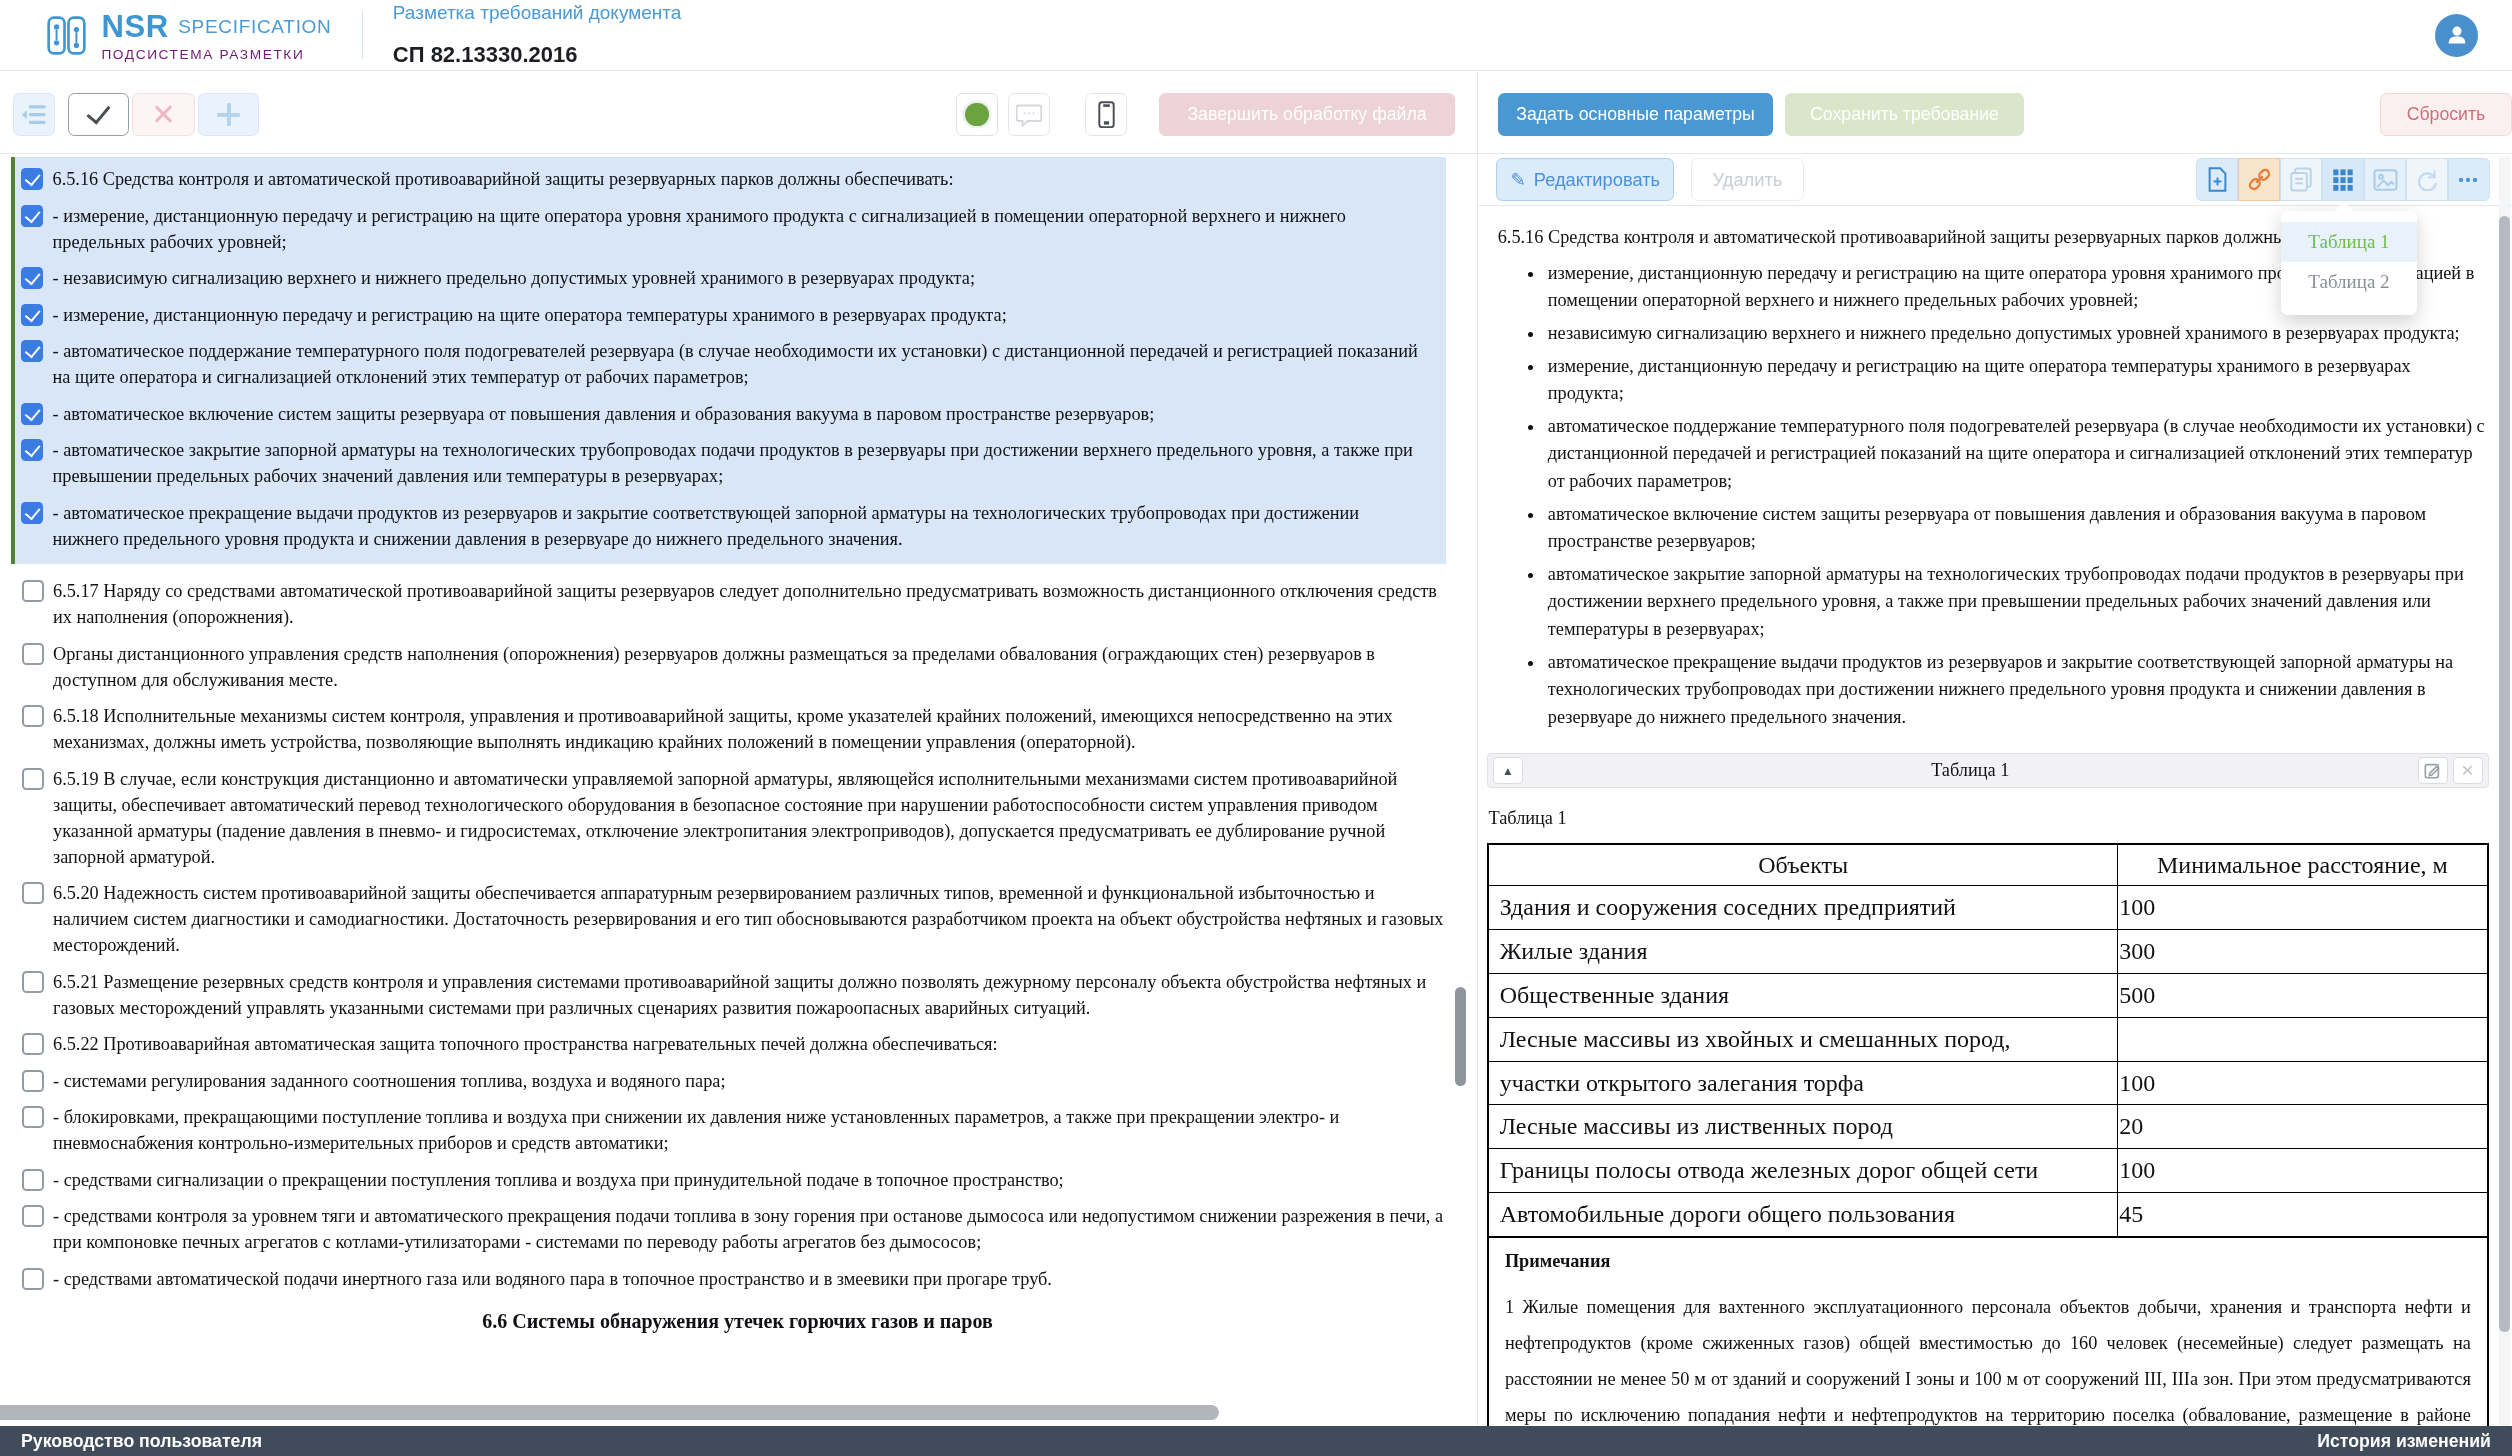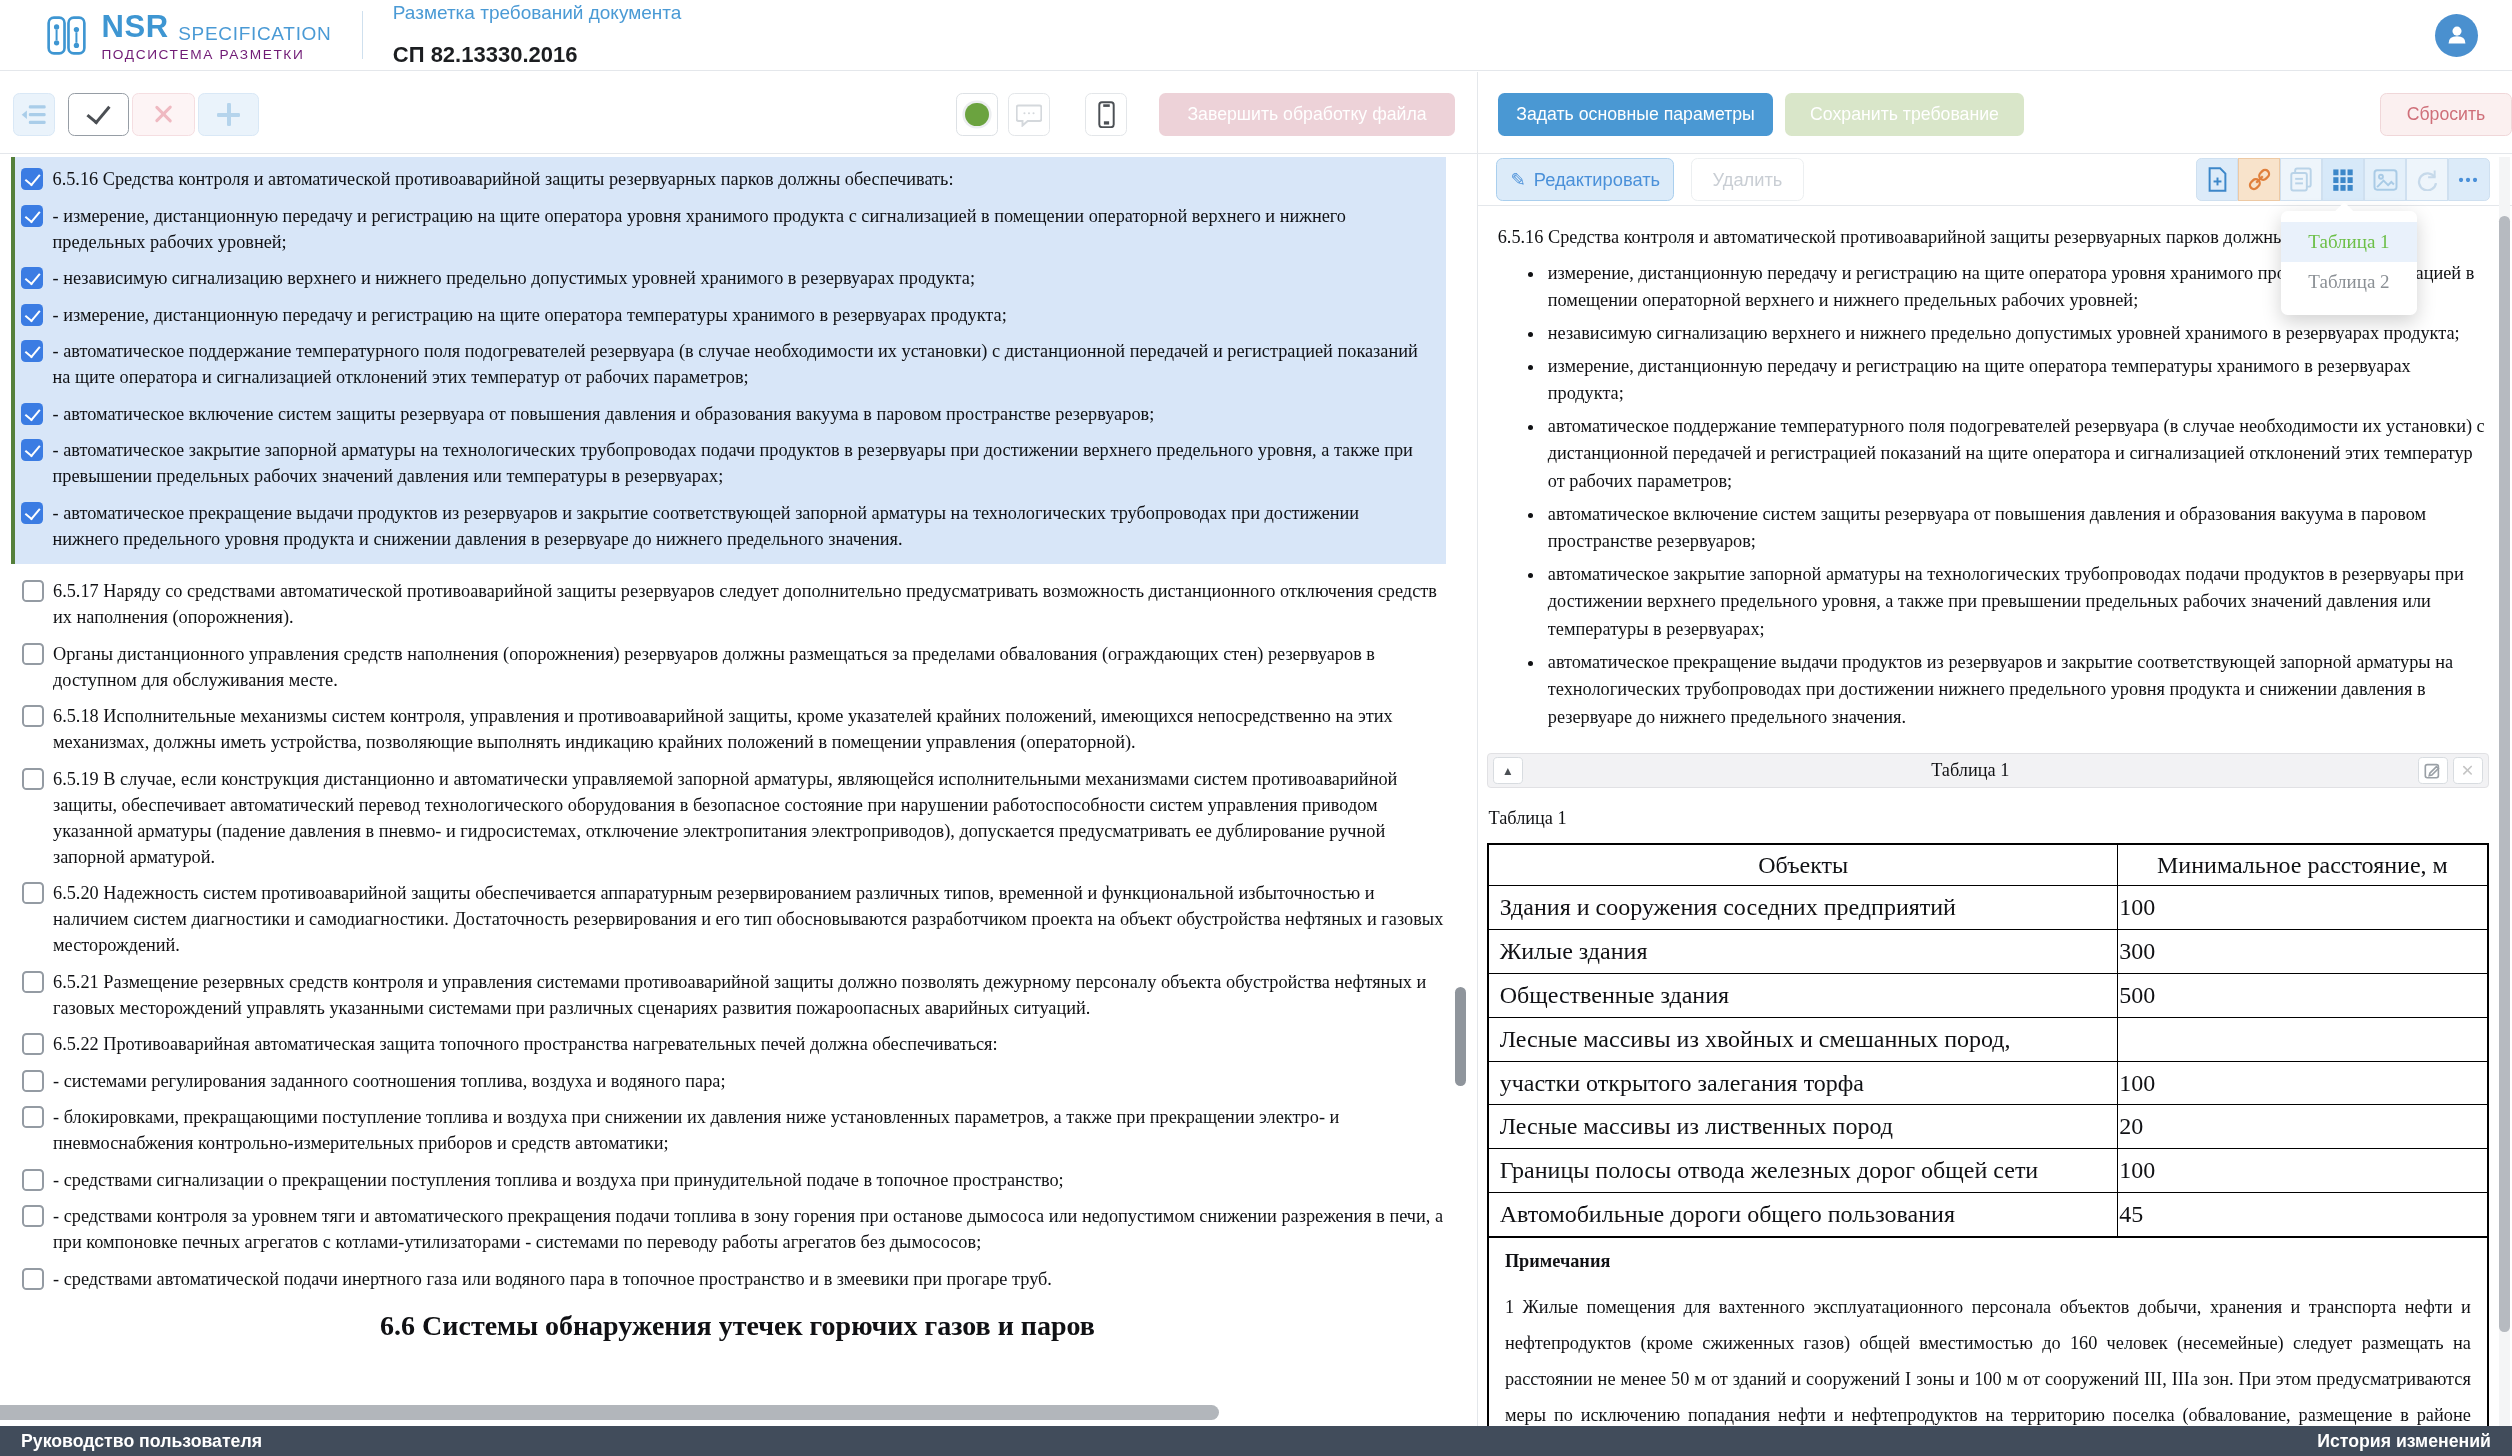--- a/index.html
+++ b/index.html
@@ -4,21 +4,21 @@
 <style>
   * { box-sizing: border-box; }
   html,body { margin:0; padding:0; }
   body { font-family:"Liberation Sans", sans-serif; }
   .screen { position:relative; width:2512px; height:1456px; background:#fff; overflow:hidden; }
 
   
   .header { position:absolute; left:0; top:0; right:0; height:71px; background:#fff;
             border-bottom:1.3px solid #e4e7eb; display:flex; align-items:center; }
   .logo-wrap { display:flex; align-items:center; padding-left:46px; gap:14.4px; }
-  .logo-text1 { display:flex; align-items:flex-end; gap:9.2px; }
+  .logo-text1 { display:flex; align-items:center; gap:9.2px; }
   .logo-name { font-size:31px; font-weight:bold; color:#3e96d2; letter-spacing:0.7px; }
   .logo-suffix { font-size:19px; color:#4a9ad5; letter-spacing:0.7px; }
   .logo-caption { font-size:13.7px; color:#701a75; letter-spacing:1.6px; margin-top:2px; }
   .header-divider { width:1.3px; height:48px; background:#cfe0ee; margin:0 30px; }
   .title-block { display:flex; flex-direction:column; justify-content:center; }
   .page-title { font-size:19px; color:#4a9ad5; }
   .page-subtitle { font-size:22px; color:#1c1e21; font-weight:600; margin-top:18px; }
   .avatar { position:absolute; right:34px; top:13.7px; width:43px; height:43px; border-radius:50%;
             background:#4a90cf; display:flex; align-items:center; justify-content:center; cursor:pointer; }
 
@@ -60,21 +60,21 @@
   .doc { position:absolute; left:0; top:156px; width:1475px; bottom:30px; background:#fff; overflow:hidden;
          font-family:"Liberation Serif", serif; font-size:18.3px; color:#101114; }
   .hl { margin:1.3px 29px 0 10.5px; background:#d8e6f8; border-left:4.6px solid #55803b; padding:9.2px 22px 1.3px 0; }
   .rest { margin:14.4px 29px 0 15px; }
   .doc-item { position:relative; padding-left:38px; margin-bottom:10.5px; line-height:26px; }
   .cb { position:absolute; left:6.5px; top:2px; width:22px; height:22px; border-radius:4.6px; cursor:pointer; }
   .cb--checked { background:#3b7ce3; }
   .cb--checked::after { content:""; position:absolute; left:6.5px; top:2.6px; width:7.2px; height:12.4px;
                         border:solid #fff; border-width:0 2.6px 2.6px 0; transform:rotate(40deg); }
   .cb--un { background:#fff; border:2px solid #949ba3; }
-  .heading66 { text-align:center; font-weight:bold; font-size:28px; margin-top:18.3px; }
+  .heading66 { text-align:center; font-weight:bold; font-size:20px; margin-top:18.3px; }
 
   .doc-vthumb { position:absolute; left:1455px; top:987px; width:11px; height:99px;
                 background:#8f959c; border-radius:5.9px; cursor:pointer; }
   .doc-hthumb { position:absolute; left:0; top:1405px; width:1219px; height:15px;
                 background:#b2b6bb; border-radius:0 7.9px 7.9px 0; cursor:pointer; }
 
   
   .right { position:absolute; left:1478px; top:156px; right:0; bottom:30px; background:#fff; }
   .rtoolbar { position:relative; height:50px; border-bottom:1.3px solid #e4e7eb; background:#fff; }
   .rtb { position:absolute; top:2px; height:43px; border-radius:6.5px; display:flex; align-items:center;

